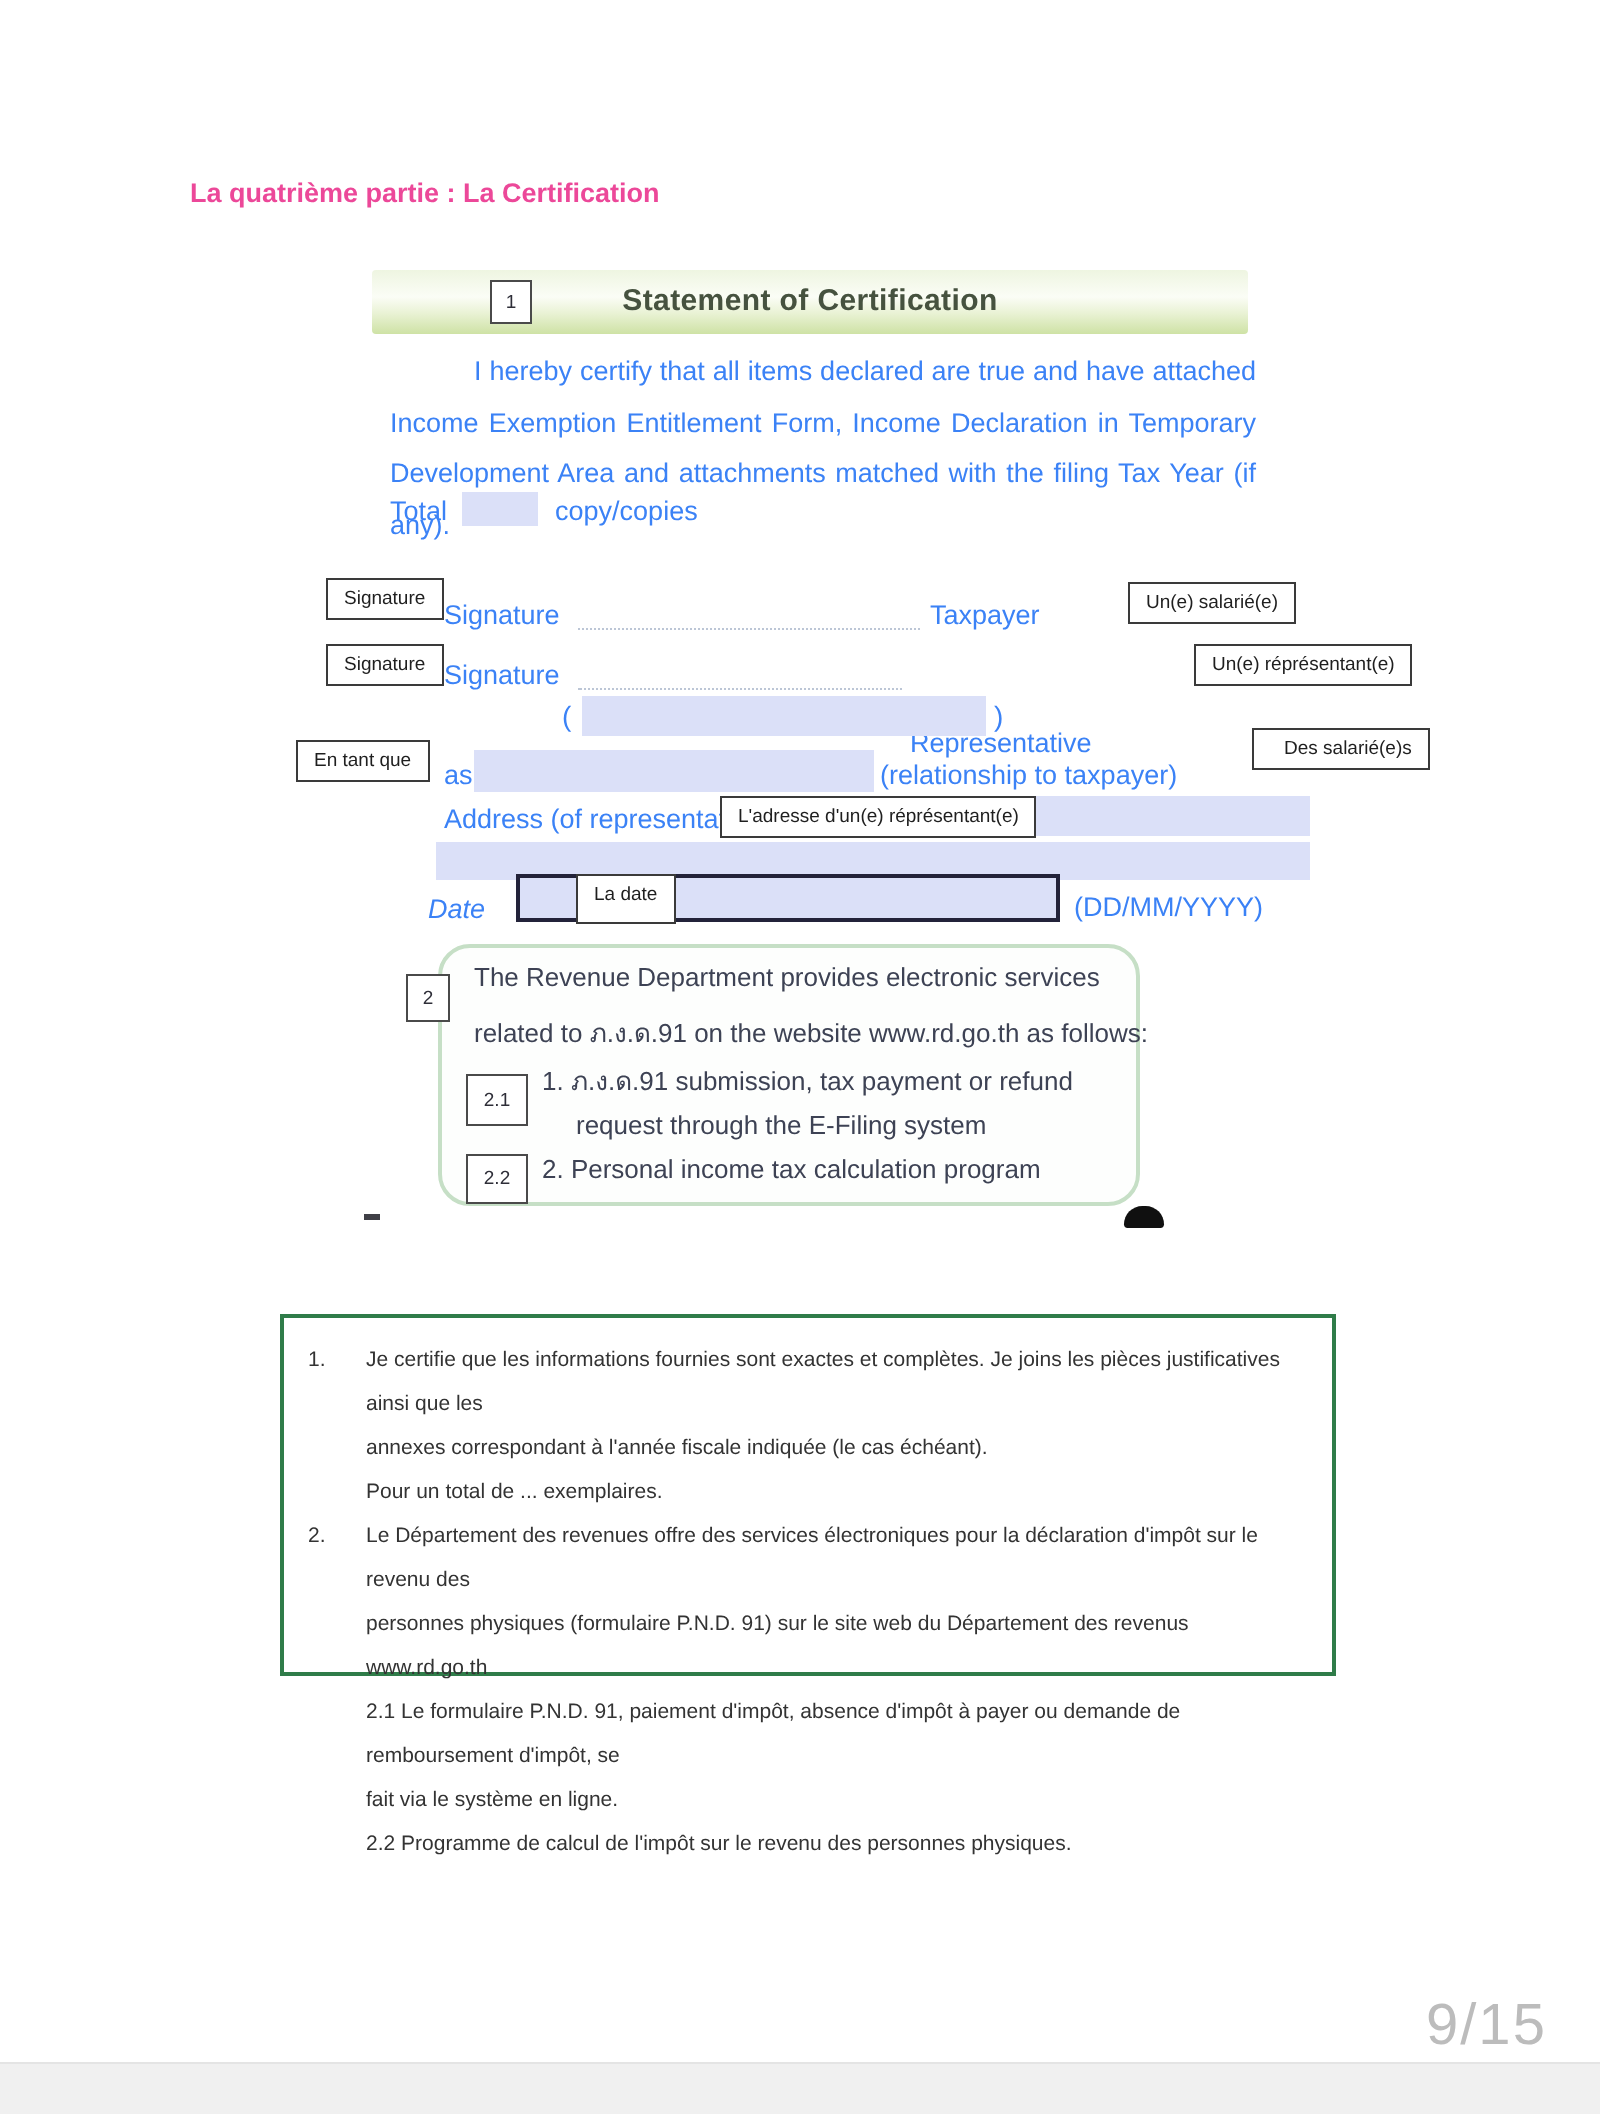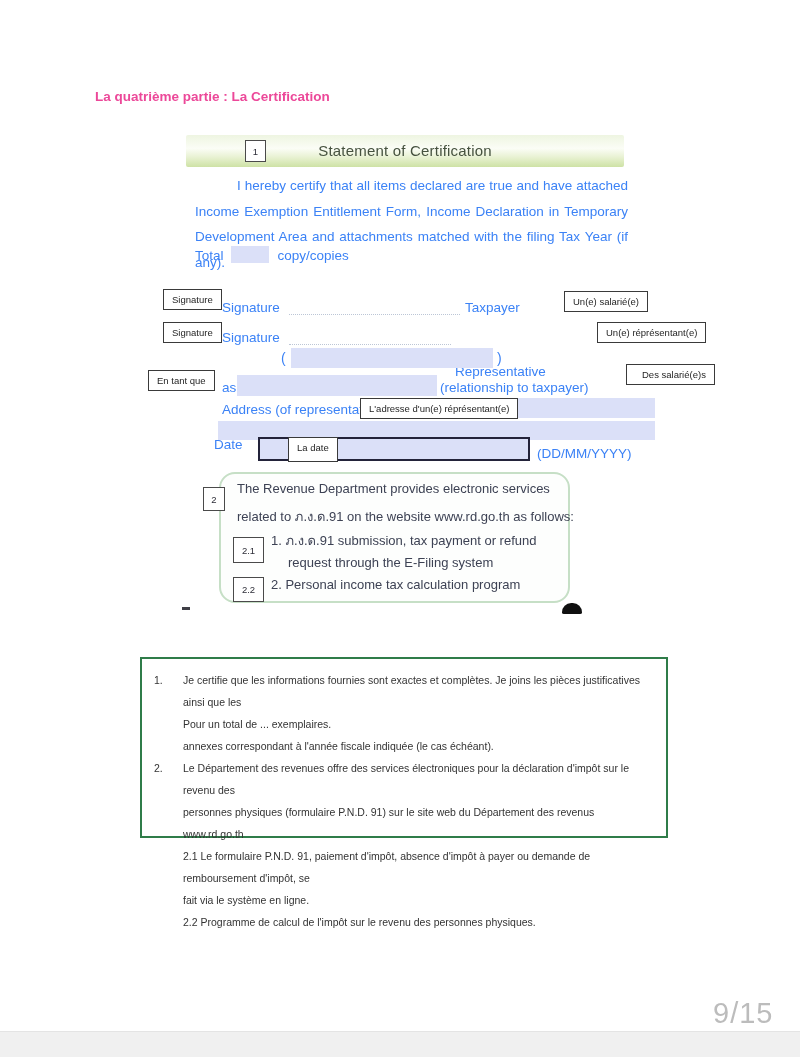--- a/index.html
+++ b/index.html
@@ -8,21 +8,21 @@
   .page { position:relative; width:800px; height:1057px; background:#ffffff; overflow:hidden; }
   .abs { position:absolute; }
 
   .doc-title { font-size:13.5px; font-weight:bold; color:#ec4899; }
 
   
   .cert-header { width:438px; height:32px;
     background:linear-gradient(180deg,#eef5e1 0%,#fbfdf6 42%,#e9f2d4 68%,#cee2a5 100%);
     border-radius:2px; }
   .cert-header-label { position:absolute; left:0; top:7px; width:100%; text-align:center;
-    font-size:15px; font-weight:400; color:#46523f; letter-spacing:.2px; }
+    font-size:15px; font-weight:700; color:#46523f; letter-spacing:.2px; }
   .marker-box { background:#ffffff; border:1px solid #4a4a4a; color:#2e2e38;
     display:flex; align-items:center; justify-content:center; font-size:9.5px; }
 
   .doc-text { color:#3b82f6; font-size:13.5px; }
   .cert-paragraph { width:433px; line-height:25.5px; text-align:justify; text-indent:42px; }
 
   .field { background:#dbe0f8; }
   .field-inline { display:inline-block; width:38px; height:17px; background:#dbe0f8;
     vertical-align:-3px; margin:0 9px 0 7px; }
 
@@ -88,21 +88,21 @@
   <div class="abs doc-text" style="left:222px; top:380px;">as</div>
   <div class="abs field" style="left:237px; top:375px; width:200px; height:21px;"></div>
   <div class="abs doc-text" style="left:440px; top:380px;">(relationship to taxpayer)</div>
   <div class="abs callout" style="left:626px; top:364px;padding-left:15px;">Des salarié(e)s</div>
 
   <div class="abs field" style="left:437px; top:398px; width:218px; height:20px;"></div>
   <div class="abs doc-text" style="left:222px; top:402px;">Address (of representative)</div>
   <div class="abs callout" style="left:360px; top:398px;">L'adresse d'un(e) réprésentant(e)</div>
   <div class="abs field" style="left:218px; top:421px; width:437px; height:19px;"></div>
 
-  <div class="abs doc-text" style="left:214px; top:437px;">Date</div>
+  <div class="abs doc-text" style="left:214px; top:447px;font-style:italic;">Date</div>
   <div class="abs date-field" style="left:258px; top:437px; width:272px; height:24px;"></div>
   <div class="abs callout" style="left:288px; top:437px; height:25px;">La date</div>
   <div class="abs doc-text" style="left:537px; top:446px;">(DD/MM/YYYY)</div>
 
   <div class="abs eserv-box" style="left:219px; top:472px;"></div>
   <div class="abs marker-box" style="left:203px; top:487px; width:22px; height:24px;">2</div>
   <div class="abs eserv-text" style="left:237px; top:481px;">The Revenue Department provides electronic services</div>
   <div class="abs eserv-text" style="left:237px; top:506px;">related to ภ.ง.ด.91 on the website www.rd.go.th as follows:</div>
   <div class="abs marker-box" style="left:233px; top:537px; width:31px; height:26px;">2.1</div>
   <div class="abs eserv-text" style="left:271px; top:530px;">1. ภ.ง.ด.91 submission, tax payment or refund</div>
@@ -111,22 +111,22 @@
   <div class="abs eserv-text" style="left:271px; top:577px;">2. Personal income tax calculation program</div>
 
   <div class="abs stub-dash" style="left:182px; top:607px;"></div>
   <div class="abs half-dot" style="left:562px; top:603px;"></div>
 
   <div class="abs notes-box" style="left:140px; top:657px;">
     <div class="note-item">
       <div class="note-num">1.</div>
       <div class="note-lines">
         <div>Je certifie que les informations fournies sont exactes et complètes. Je joins les pièces justificatives ainsi que les</div>
+        <div>annexes correspondant à l'année fiscale indiquée (le cas échéant).</div>
         <div>Pour un total de ... exemplaires.</div>
-        <div>annexes correspondant à l'année fiscale indiquée (le cas échéant).</div>
       </div>
     </div>
     <div class="note-item">
       <div class="note-num">2.</div>
       <div class="note-lines">
         <div>Le Département des revenues offre des services électroniques pour la déclaration d'impôt sur le revenu des</div>
         <div><span>personnes physiques (</span><span class="b">formulaire P.N.D. 91</span><span>) sur le site web du Département des revenus </span><span class="b">www.rd.go.th</span></div>
         <div><span>2.1 </span><span class="b">Le formulaire P.N.D. 91</span><span>, paiement d'impôt, absence d'impôt à payer ou demande de remboursement d'impôt, se</span></div>
         <div>fait via le système en ligne.</div>
         <div>2.2 Programme de calcul de l'impôt sur le revenu des personnes physiques.</div>

